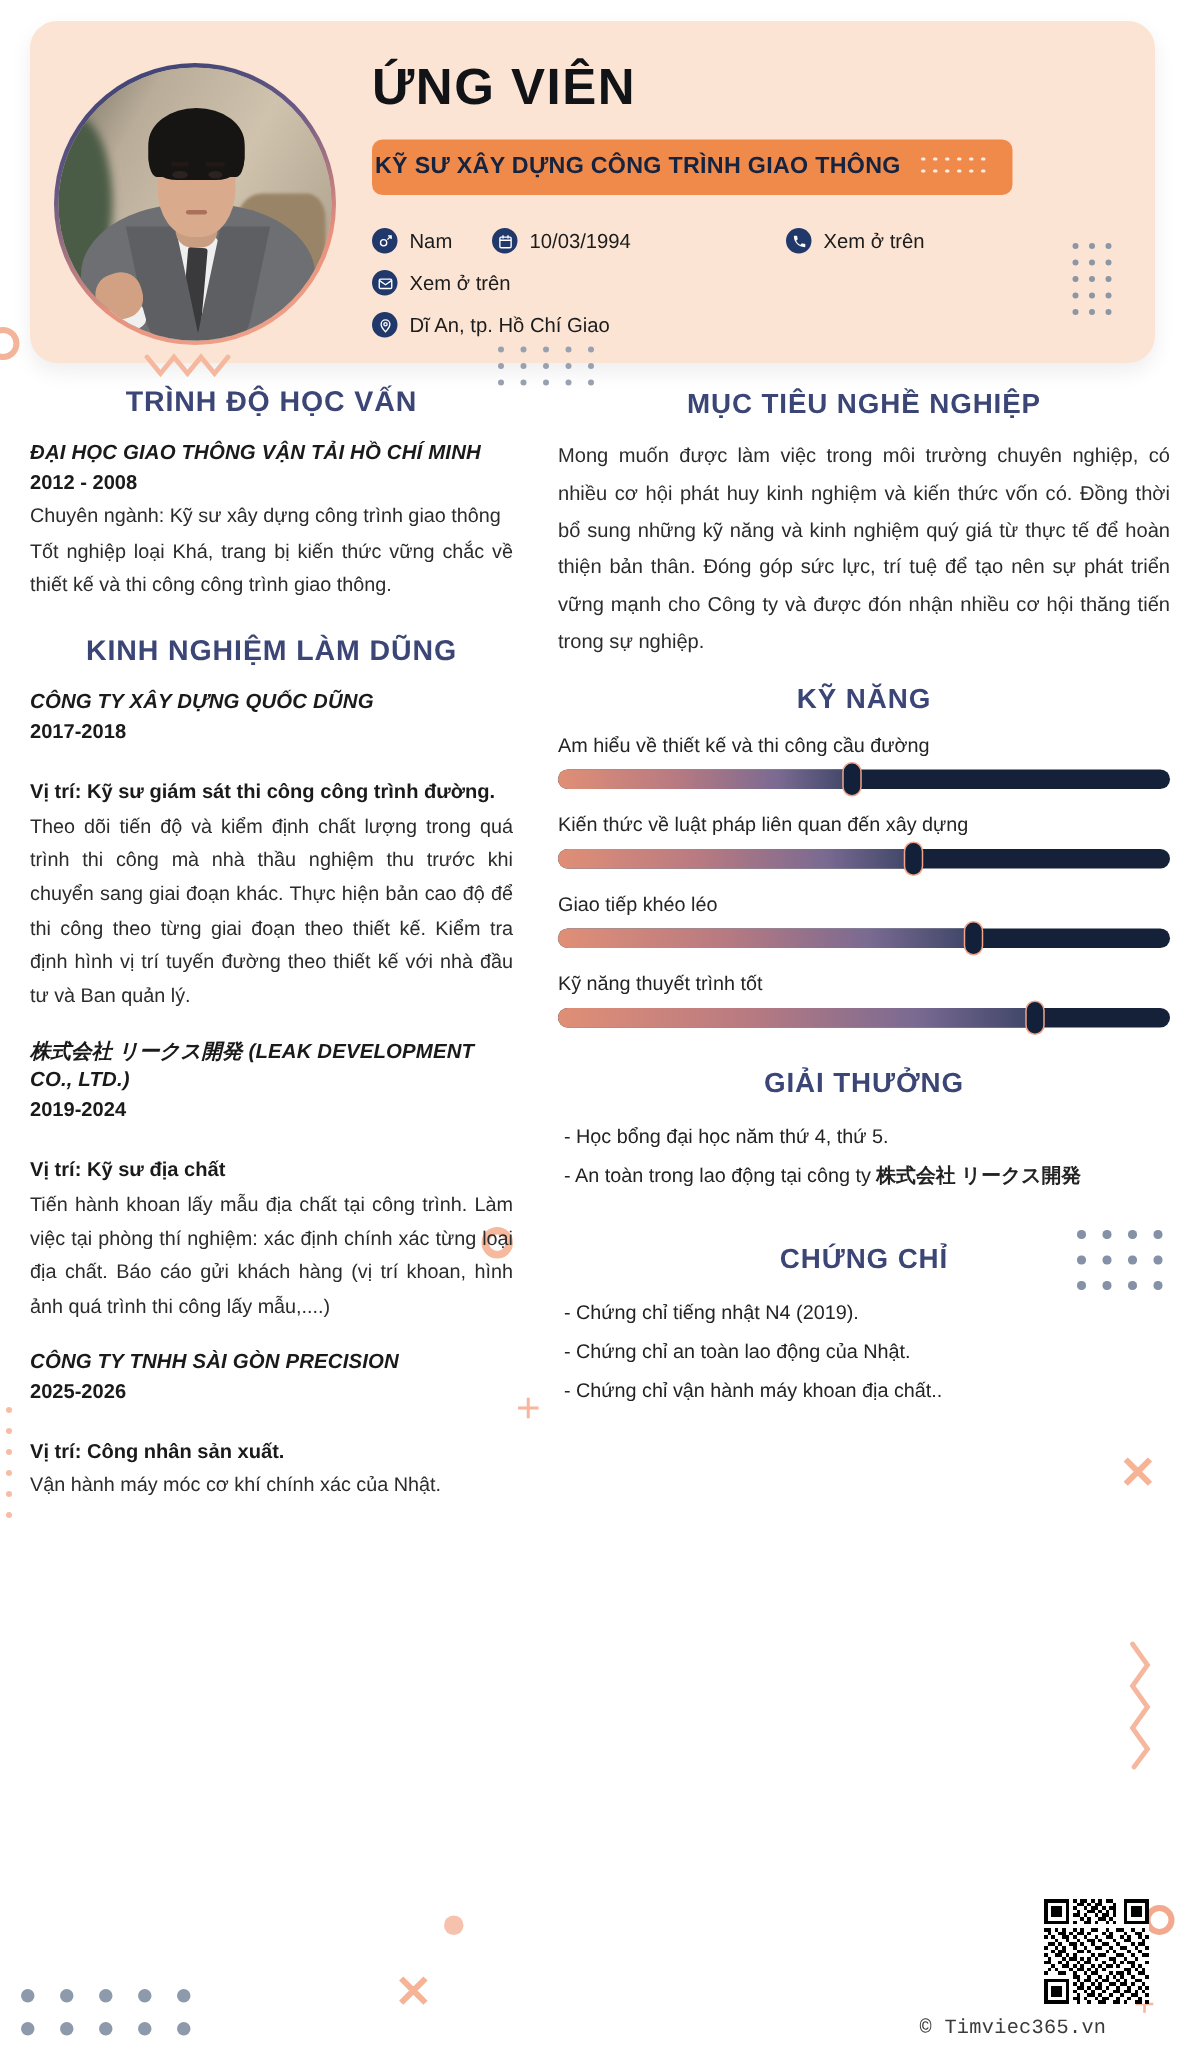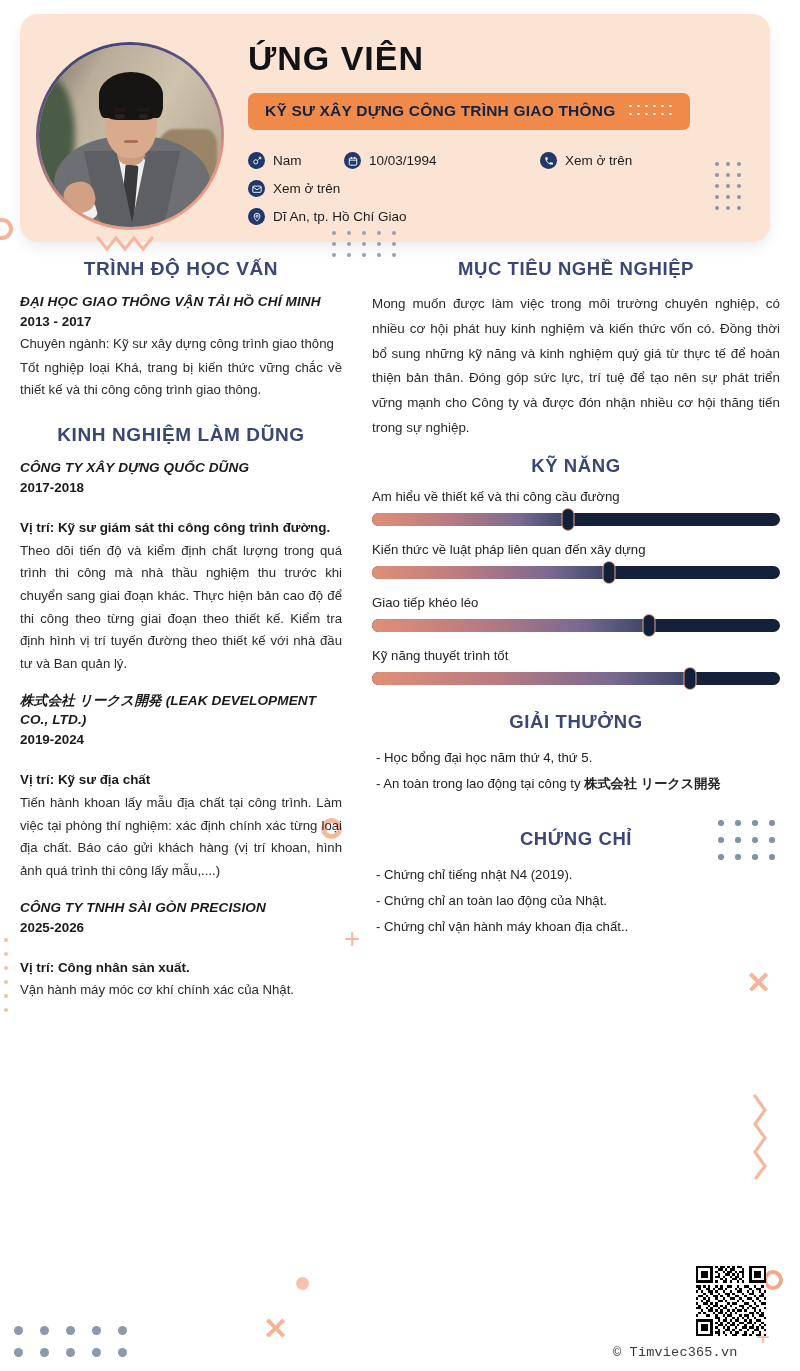--- a/index.html
+++ b/index.html
@@ -77,41 +77,41 @@
     line-height: 1.1;
     padding-top: 4px;
   }
 
   .job-badge {
     display: inline-flex;
     align-items: center;
     gap: 14px;
     background: #F08A4B;
     border-radius: 7px;
-    padding: 9px 16px 10px 17px;
+    padding: 9px 16px 10px 2px;
     margin-top: 16px;
     color: #15233f;
     font-size: 15.5px;
     font-weight: 700;
     letter-spacing: .2px;
     white-space: nowrap;
   }
   .badge-dots {
     display: grid;
     grid-template-columns: repeat(6, 5px);
     grid-template-rows: repeat(2, 5px);
     gap: 3px;
     opacity: .85;
   }
   .badge-dots i { width: 2.6px; height: 2.6px; border-radius: 50%; background: #fff; display:block; }
 
   .contacts { margin-top: 22px; }
   .crow { display: flex; align-items: center; margin-bottom: 11px; }
   .citem { display: flex; align-items: center; gap: 8px; font-size: 13.5px; color: #1c1c1c; }
-  .citem.c-gender { width: 96px; align-items: center; }
+  .citem.c-gender { width: 80px; align-items: center; }
   .citem.c-dob { width: 196px; }
   .cicon {
     width: 17px; height: 17px; border-radius: 50%;
     background: #21386b; color: #fff;
     display: flex; align-items: center; justify-content: center;
     flex: 0 0 auto;
   }
   .cicon svg { display:block; }
 
   .hdr-dotgrid {
@@ -442,21 +442,21 @@
 <svg class="dec zig-v" width="26" height="90">
   <path d="M7 4 L17 18 L7 32 L17 46 L7 60 L17 74 L8 86" stroke="#f5b79e" stroke-width="3.2" fill="none" stroke-linecap="round"></path>
 </svg>
 
 <div class="col-left">
 
   <div class="sec-block">
     <div class="sec-title">TRÌNH ĐỘ HỌC VẤN</div>
     <div class="entry">
       <div class="e-org">ĐẠI HỌC GIAO THÔNG VẬN TẢI HỒ CHÍ MINH</div>
-      <div class="e-date">2013 - 2017</div>
+      <div class="e-date">2012 - 2008</div>
       <div class="e-desc">Chuyên ngành: Kỹ sư xây dựng công trình giao thông</div>
       <div class="e-desc">Tốt nghiệp loại Khá, trang bị kiến thức vững chắc về thiết kế và thi công công trình giao thông.</div>
     </div>
   </div>
 
   <div class="sec-block">
     <div class="sec-title">KINH NGHIỆM LÀM DŨNG</div>
 
     <div class="entry">
       <div class="e-org">CÔNG TY XÂY DỰNG QUỐC DŨNG</div>

